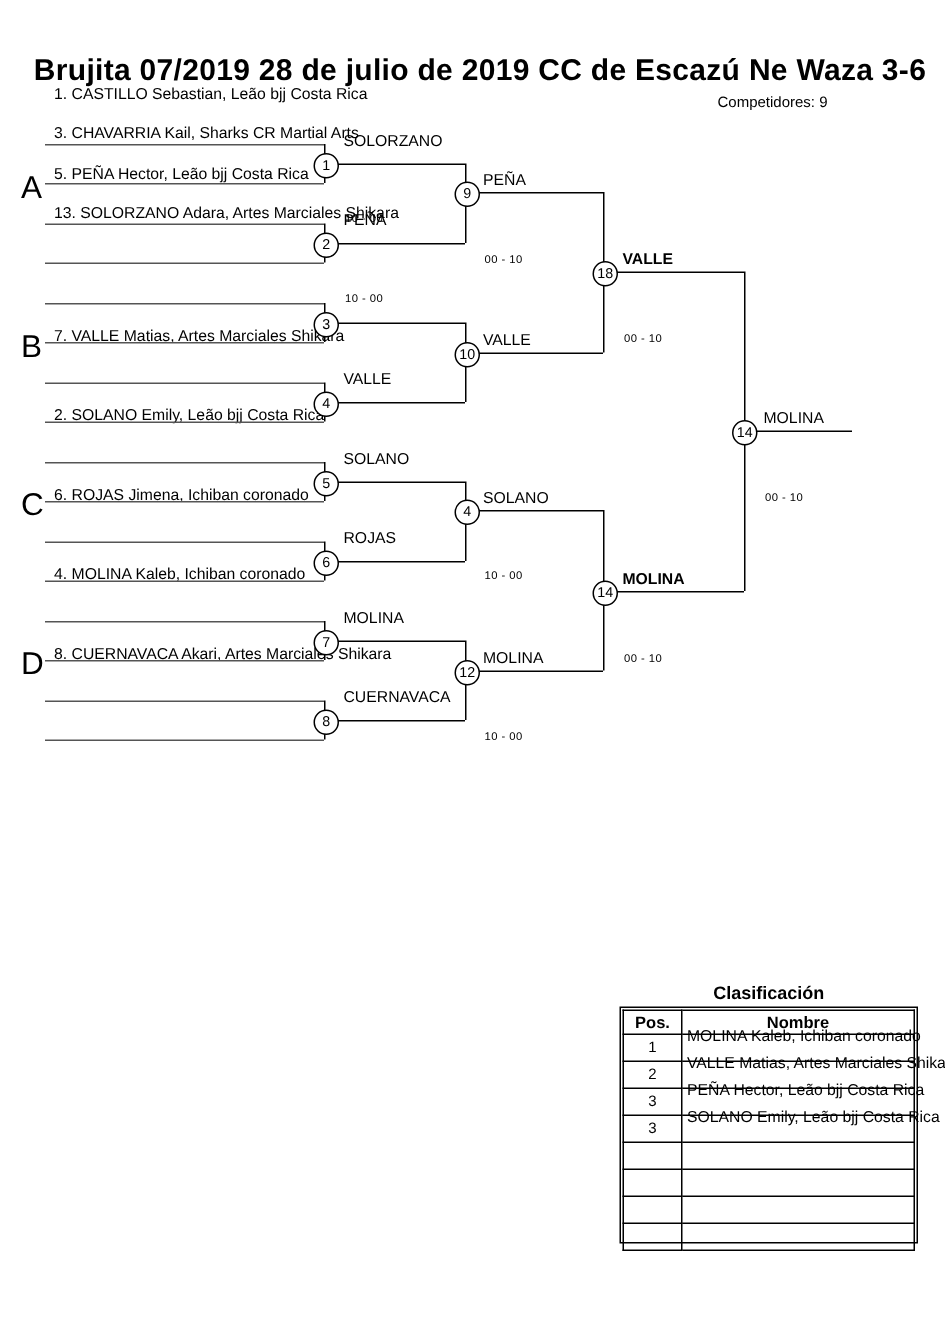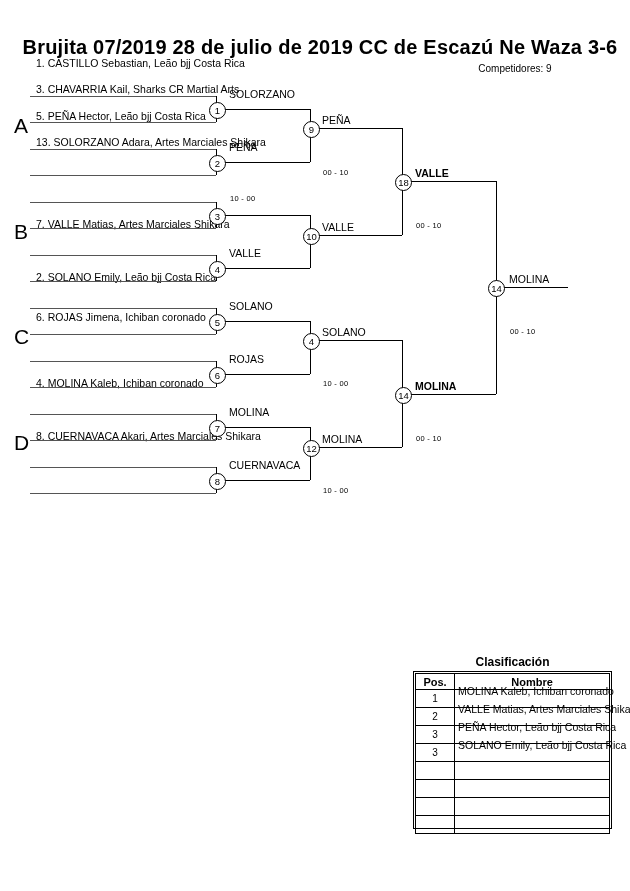--- a/index.html
+++ b/index.html
@@ -47,21 +47,21 @@
 <div class="abs seclet" style="left:14px;top:220px">B</div>
 <div class="abs seclet" style="left:14px;top:325px">C</div>
 <div class="abs seclet" style="left:14px;top:431px">D</div>
 
 <div class="abs entry" style="left:36px;top:58px">1. CASTILLO Sebastian, Leão bjj Costa Rica</div>
 <div class="abs entry" style="left:36px;top:84px">3. CHAVARRIA Kail, Sharks CR Martial Arts</div>
 <div class="abs entry" style="left:36px;top:111px">5. PEÑA Hector, Leão bjj Costa Rica</div>
 <div class="abs entry" style="left:36px;top:137px">13. SOLORZANO Adara, Artes Marciales Shikara</div>
 <div class="abs entry" style="left:36px;top:219px">7. VALLE Matias, Artes Marciales Shikara</div>
 <div class="abs entry" style="left:36px;top:272px">2. SOLANO Emily, Leão bjj Costa Rica</div>
-<div class="abs entry" style="left:36px;top:312px">6. ROJAS Jimena, Ichiban coronado</div>
+<div class="abs entry" style="left:36px;top:325px">6. ROJAS Jimena, Ichiban coronado</div>
 <div class="abs entry" style="left:36px;top:378px">4. MOLINA Kaleb, Ichiban coronado</div>
 <div class="abs entry" style="left:36px;top:431px">8. CUERNAVACA Akari, Artes Marciales Shikara</div>
 
 <div class="h g" style="left:30px;top:96px;width:186px"></div>
 <div class="h g" style="left:30px;top:122px;width:186px"></div>
 <div class="h g" style="left:30px;top:149px;width:186px"></div>
 <div class="h g" style="left:30px;top:175px;width:186px"></div>
 
 <div class="h g" style="left:30px;top:202px;width:186px"></div>
 <div class="h g" style="left:30px;top:228px;width:186px"></div>

